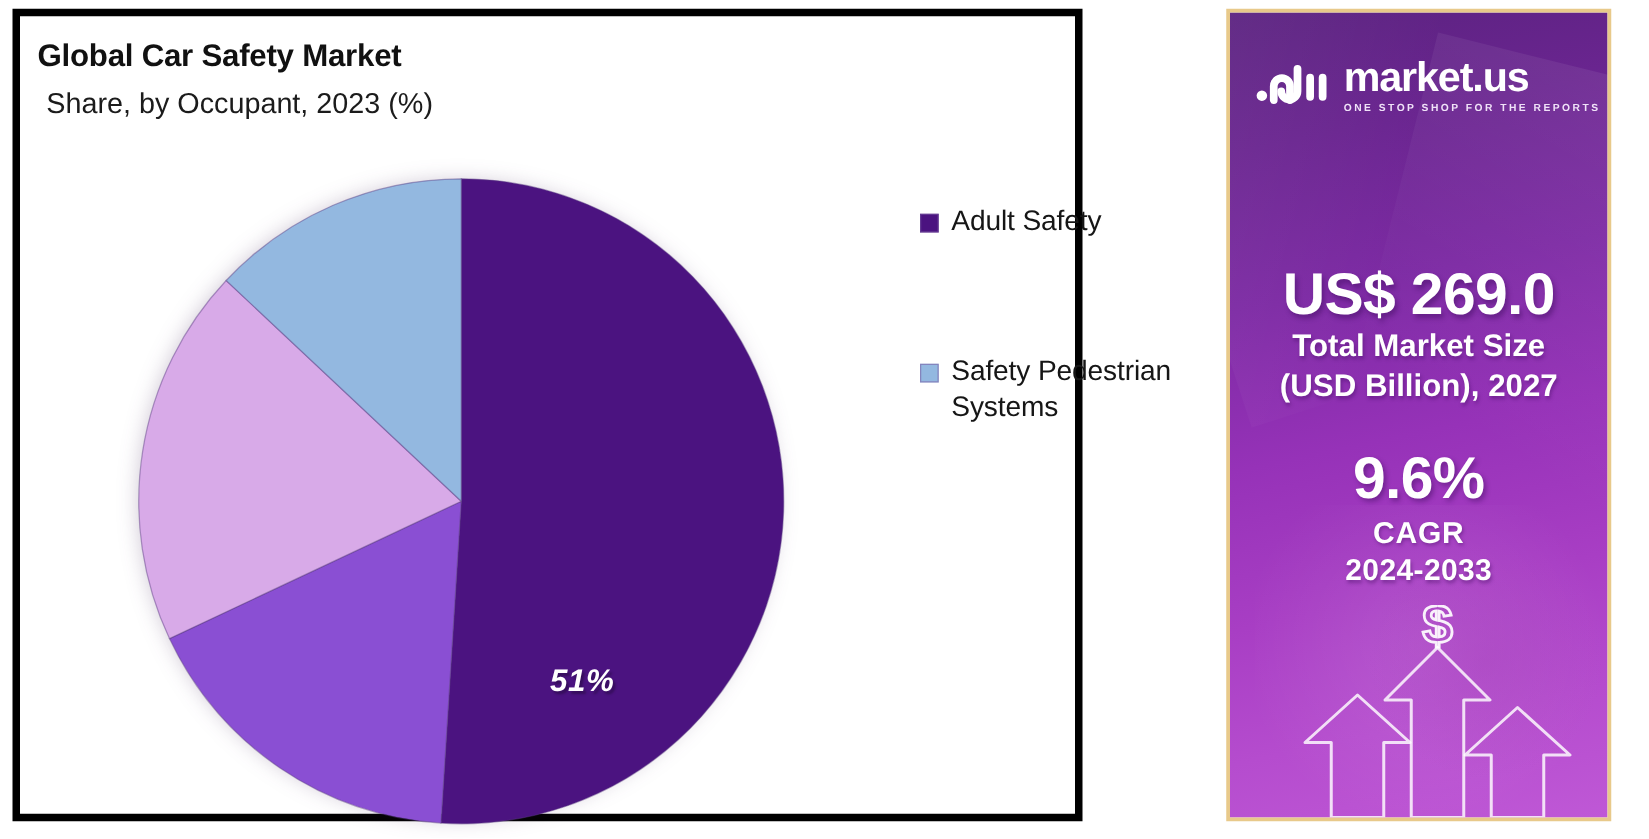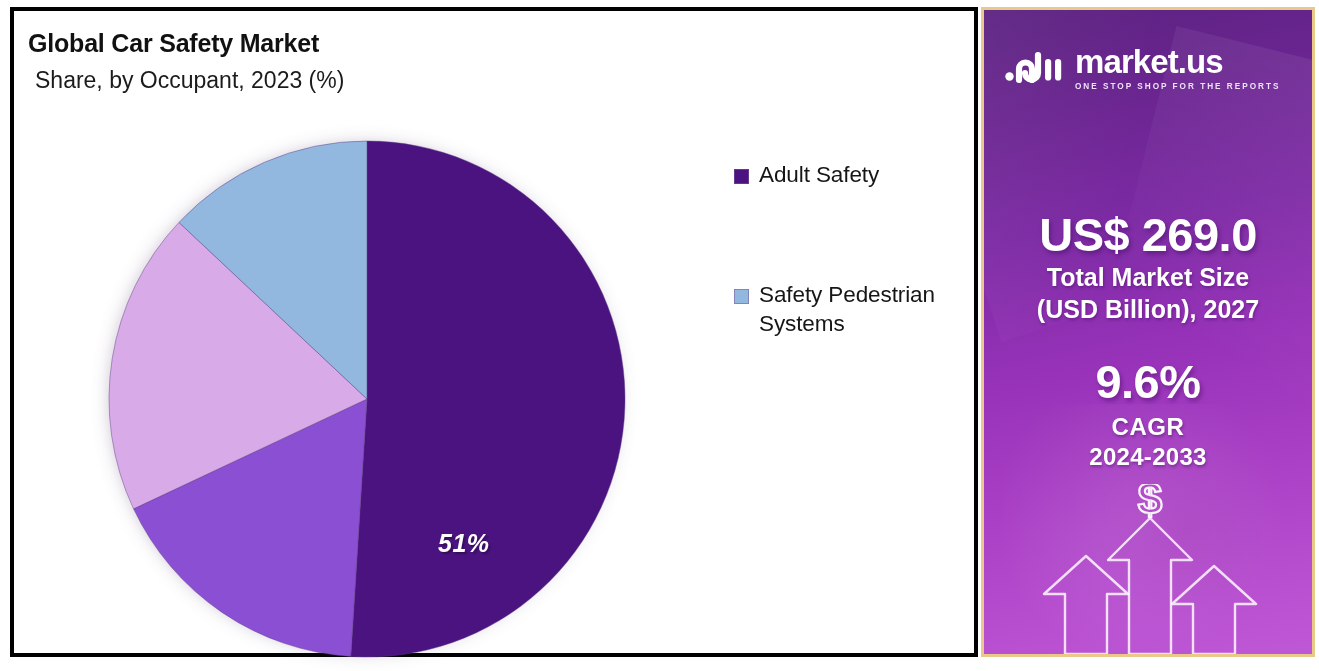--- a/index.html
+++ b/index.html
@@ -8,23 +8,23 @@
     background: #ffffff;
     font-family: "Liberation Sans", sans-serif;
     overflow: hidden;
   }
   #page { position: relative; width: 1319px; height: 671px; background: #ffffff; }
 
   
   #chart-panel {
     position: absolute;
     left: 10px; top: 7px;
-    width: 968px; height: 650px;
+    width: 856px; height: 650px;
     background: #ffffff;
-    border: 4px solid #000000;
+    border: 6px solid #000000;
   }
 
   #chart-title-block { position: absolute; left: 14px; top: 18px; }
   #chart-title {
     font-size: 25px; font-weight: bold; color: #111111;
     letter-spacing: -0.2px; white-space: nowrap;
   }
   #chart-subtitle {
     font-size: 23px; font-weight: normal; color: #1b1b1b;
     margin-top: 9px; margin-left: 7px; white-space: nowrap;
@@ -59,21 +59,21 @@
   }
   .legend-label {
     font-size: 22.5px; color: #161616; line-height: 1.28;
     letter-spacing: -0.1px;
   }
 
   
   #stat-panel {
     position: absolute;
     left: 981px; top: 7px;
-    width: 334px; height: 650px;
+    width: 308px; height: 650px;
     border: 3px solid #e8c98a;
     overflow: hidden;
     background: linear-gradient(168deg,
         #5b2280 0%,
         #6a2590 16%,
         #7d2aa4 34%,
         #9632b8 52%,
         #a83ec4 70%,
         #b54cce 85%,
         #bf58d6 100%);

